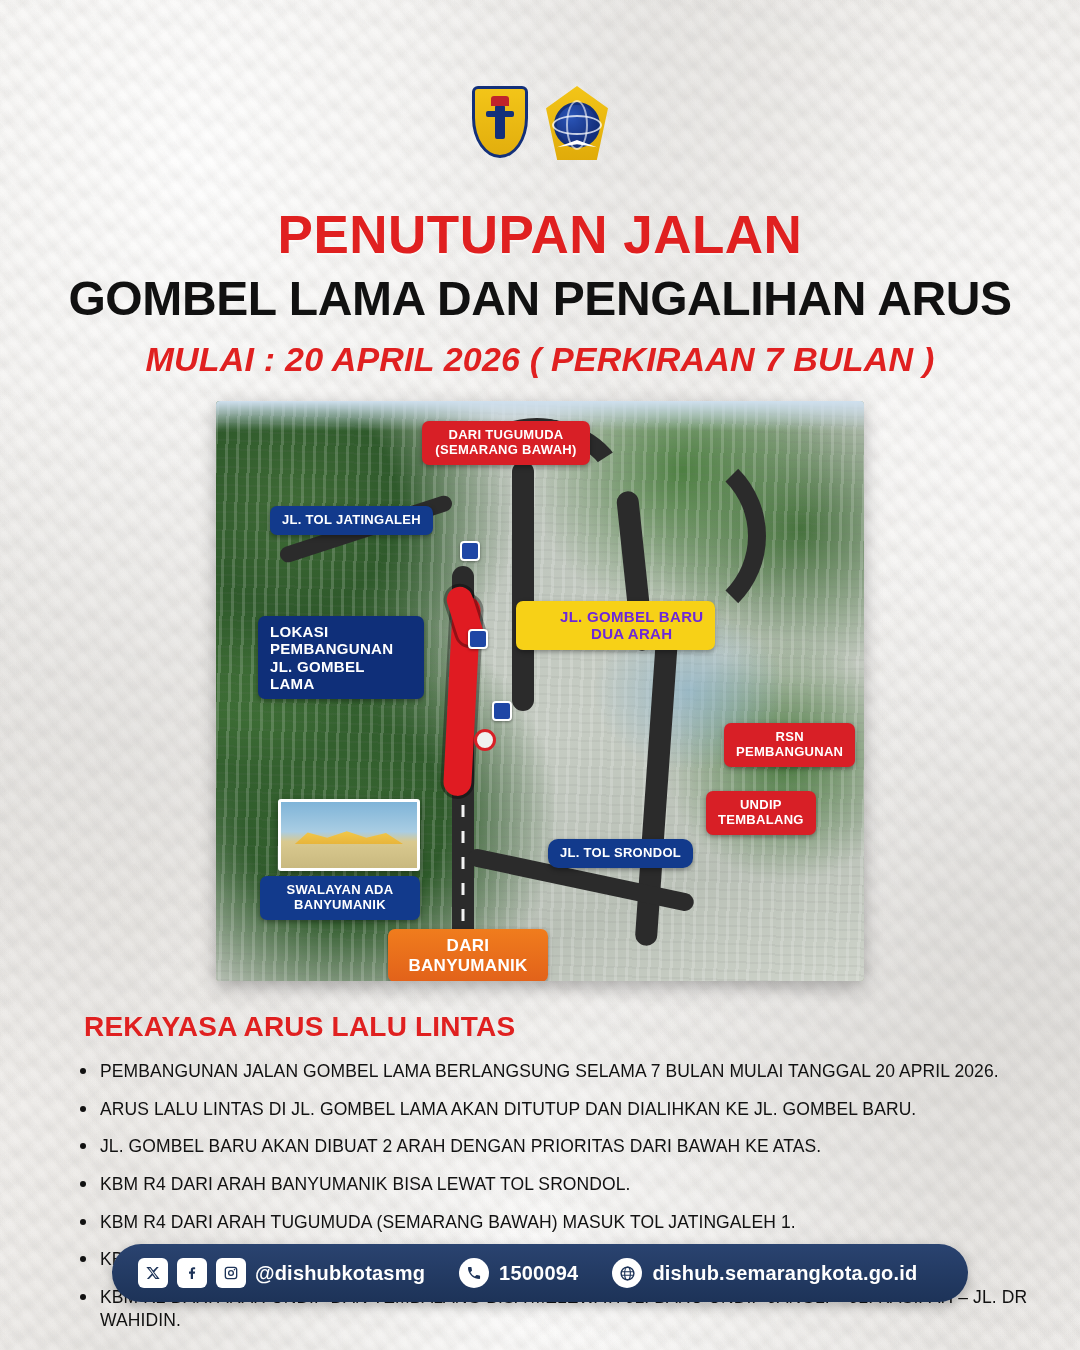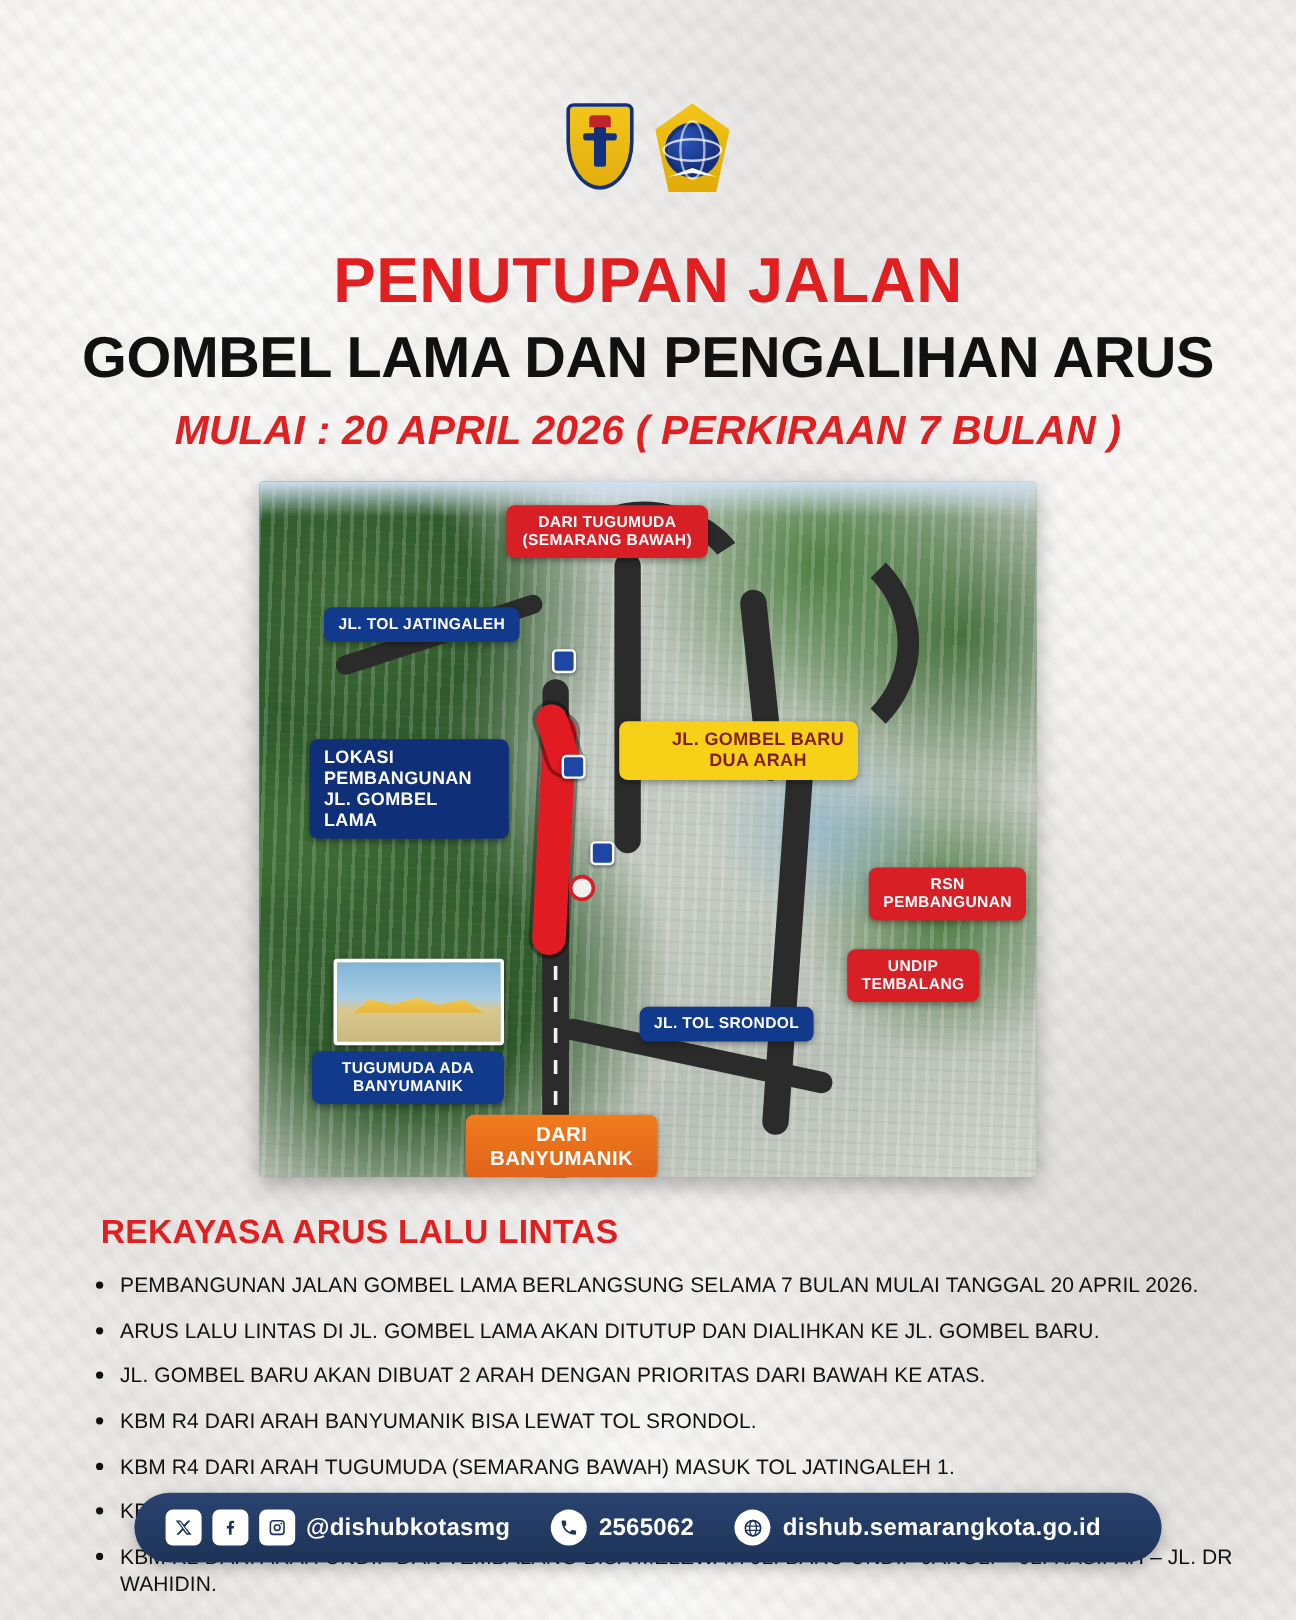--- a/index.html
+++ b/index.html
@@ -199,21 +199,21 @@
     line-height: 1.15;
     padding: 7px 12px;
     border-radius: 7px;
     text-align:center;
     letter-spacing:.3px;
     box-shadow: 0 2px 5px rgba(0,0,0,.35);
     white-space: pre-line;
   }
   .mlabel.red { background:#d81f26; }
   .mlabel.navy { background:#123a8c; }
-  .mlabel.yellow { background:#f7d117; color:#7f1d1d;padding-left:44px; }
+  .mlabel.yellow { background:#f7d117; color:#6d28d9;padding-left:44px; }
   .mlabel.orange { background: linear-gradient(180deg,#f07c1d,#e2621a); font-size:17px; }
   .mlabel.navy-left { background:#0f2f79; text-align:left; }
   .photo-inset {
     position:absolute;
     border: 3px solid #ffffff;
     border-radius: 3px;
     background: linear-gradient(180deg,#7fb4d8 0%, #a9cde3 45%, #d9c98f 60%, #c9b97f 100%);
     box-shadow: 0 3px 8px rgba(0,0,0,.4);
     overflow:hidden;
   }
@@ -340,24 +340,24 @@
       <div class="mlabel navy" style="left:54px; top:105px;">JL. TOL JATINGALEH</div>
       <div class="mlabel navy-left" style="left:42px; top:215px; width:166px; font-size:15px;">LOKASI
 PEMBANGUNAN
 JL. GOMBEL LAMA</div>
       <div class="mlabel yellow" style="left:300px; top:200px; font-size:15px;">JL. GOMBEL BARU
 DUA ARAH</div>
       <div class="mlabel red" style="left:508px; top:322px;">RSN
 PEMBANGUNAN</div>
       <div class="mlabel red" style="left:490px; top:390px;">UNDIP
 TEMBALANG</div>
-      <div class="mlabel navy" style="left:317px; top:438px;">JL. TOL SRONDOL</div>
+      <div class="mlabel navy" style="left:332px; top:438px;border-radius:10px;">JL. TOL SRONDOL</div>
 
       <div class="photo-inset" style="left:62px; top:398px; width:142px; height:72px;"></div>
-      <div class="mlabel navy" style="left:44px; top:475px; width:160px;">TUGUMUDA ADA
+      <div class="mlabel navy" style="left:44px; top:475px; width:160px;">SWALAYAN ADA
 BANYUMANIK</div>
       <div class="mlabel orange" style="left:172px; top:528px; width:160px;">DARI
 BANYUMANIK</div>
     </div>
 
     <div class="section-title">REKAYASA ARUS LALU LINTAS</div>
 
     <ul class="points">
       <li>PEMBANGUNAN JALAN GOMBEL LAMA BERLANGSUNG SELAMA 7 BULAN MULAI TANGGAL 20 APRIL 2026.</li>
       <li>ARUS LALU LINTAS DI JL. GOMBEL LAMA AKAN DITUTUP DAN DIALIHKAN KE JL. GOMBEL BARU.</li>
@@ -388,21 +388,21 @@
           <circle cx="17.2" cy="6.9" r="1.2" fill="#1d3358"></circle>
         </svg>
     </div>
     <div class="f-text">@dishubkotasmg</div>
     <div class="f-gap"></div>
     <div class="circ">
       <svg width="16" height="16" viewBox="0 0 24 24">
           <path fill="#1d3358" d="M6.6 10.8a15.6 15.6 0 0 0 6.6 6.6l2.2-2.2c.3-.3.7-.4 1-.2 1.2.4 2.4.6 3.7.6.6 0 1 .4 1 1V20c0 .6-.4 1-1 1C10.6 21 3 13.4 3 4c0-.6.4-1 1-1h3.4c.6 0 1 .4 1 1 0 1.3.2 2.5.6 3.7.1.3 0 .7-.2 1l-2.2 2.1z"></path>
         </svg>
     </div>
-    <div class="f-text">2565062</div>
+    <div class="f-text">1500094</div>
     <div class="f-gap"></div>
     <div class="circ">
       <svg width="17" height="17" viewBox="0 0 24 24">
           <circle cx="12" cy="12" r="9" fill="none" stroke="#1d3358" stroke-width="2"></circle>
           <ellipse cx="12" cy="12" rx="4" ry="9" fill="none" stroke="#1d3358" stroke-width="1.6"></ellipse>
           <path d="M3.5 9.5h17M3.5 14.5h17" stroke="#1d3358" stroke-width="1.6"></path>
         </svg>
     </div>
     <div class="f-text">dishub.semarangkota.go.id</div>
   </div>

